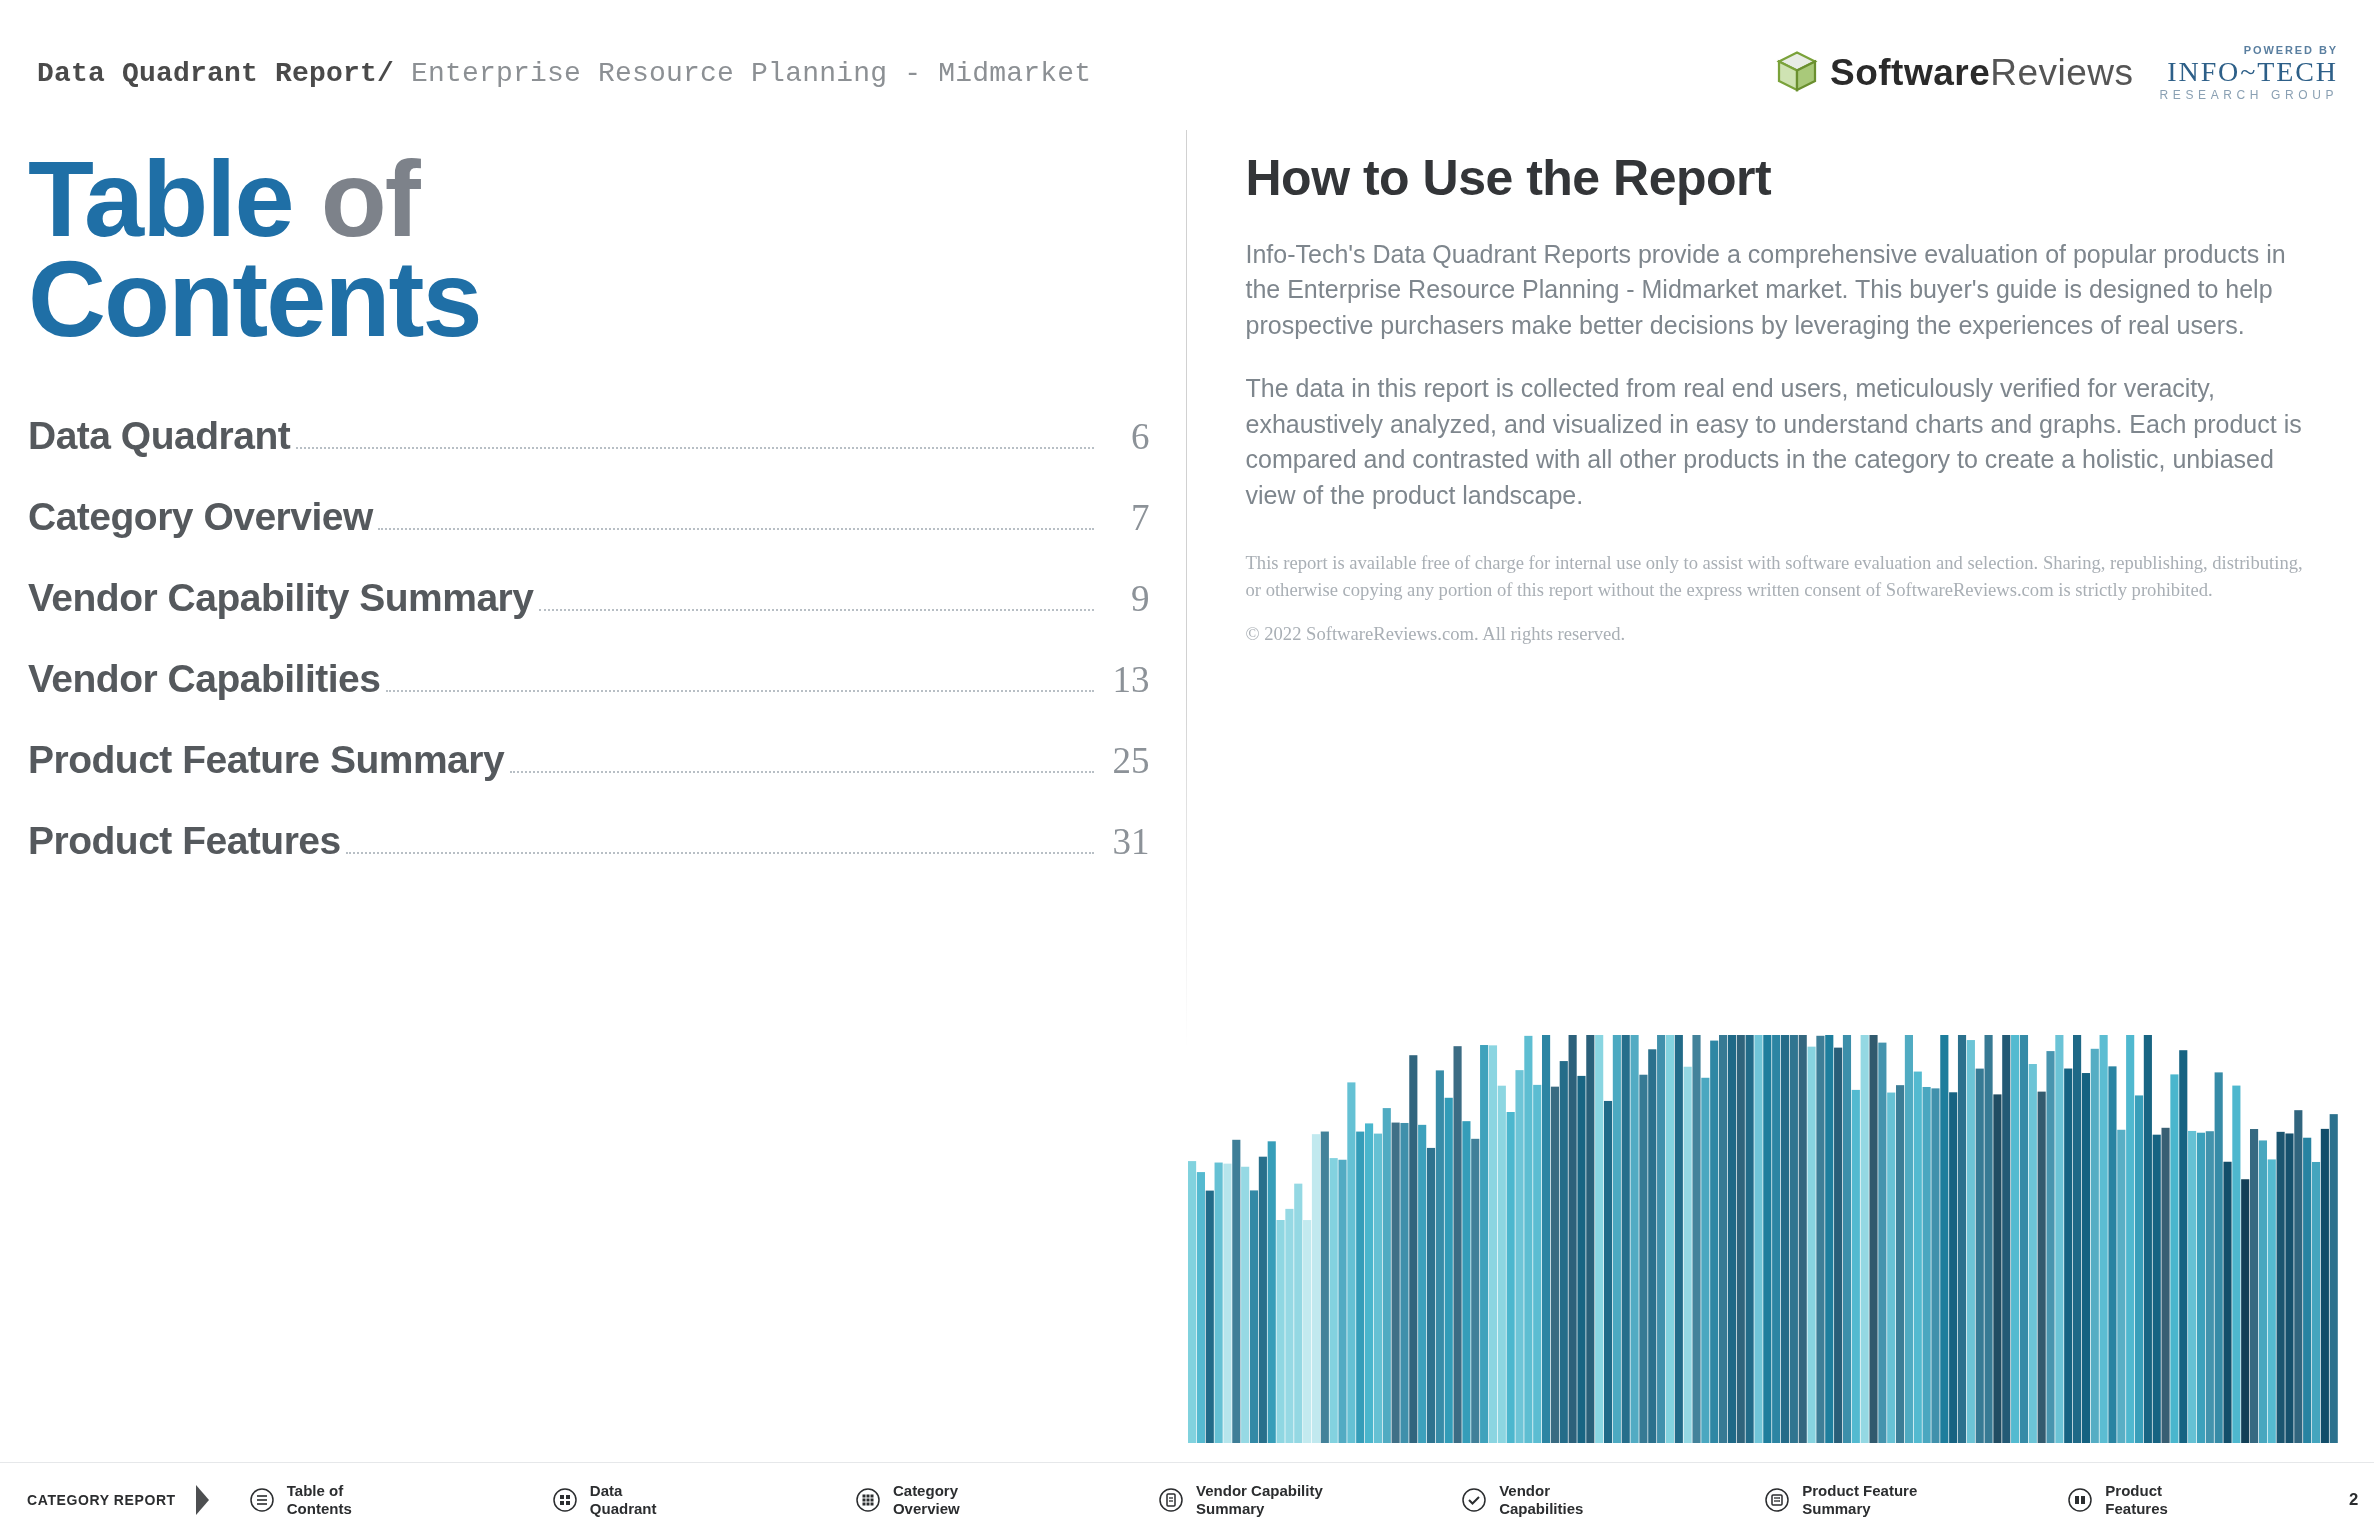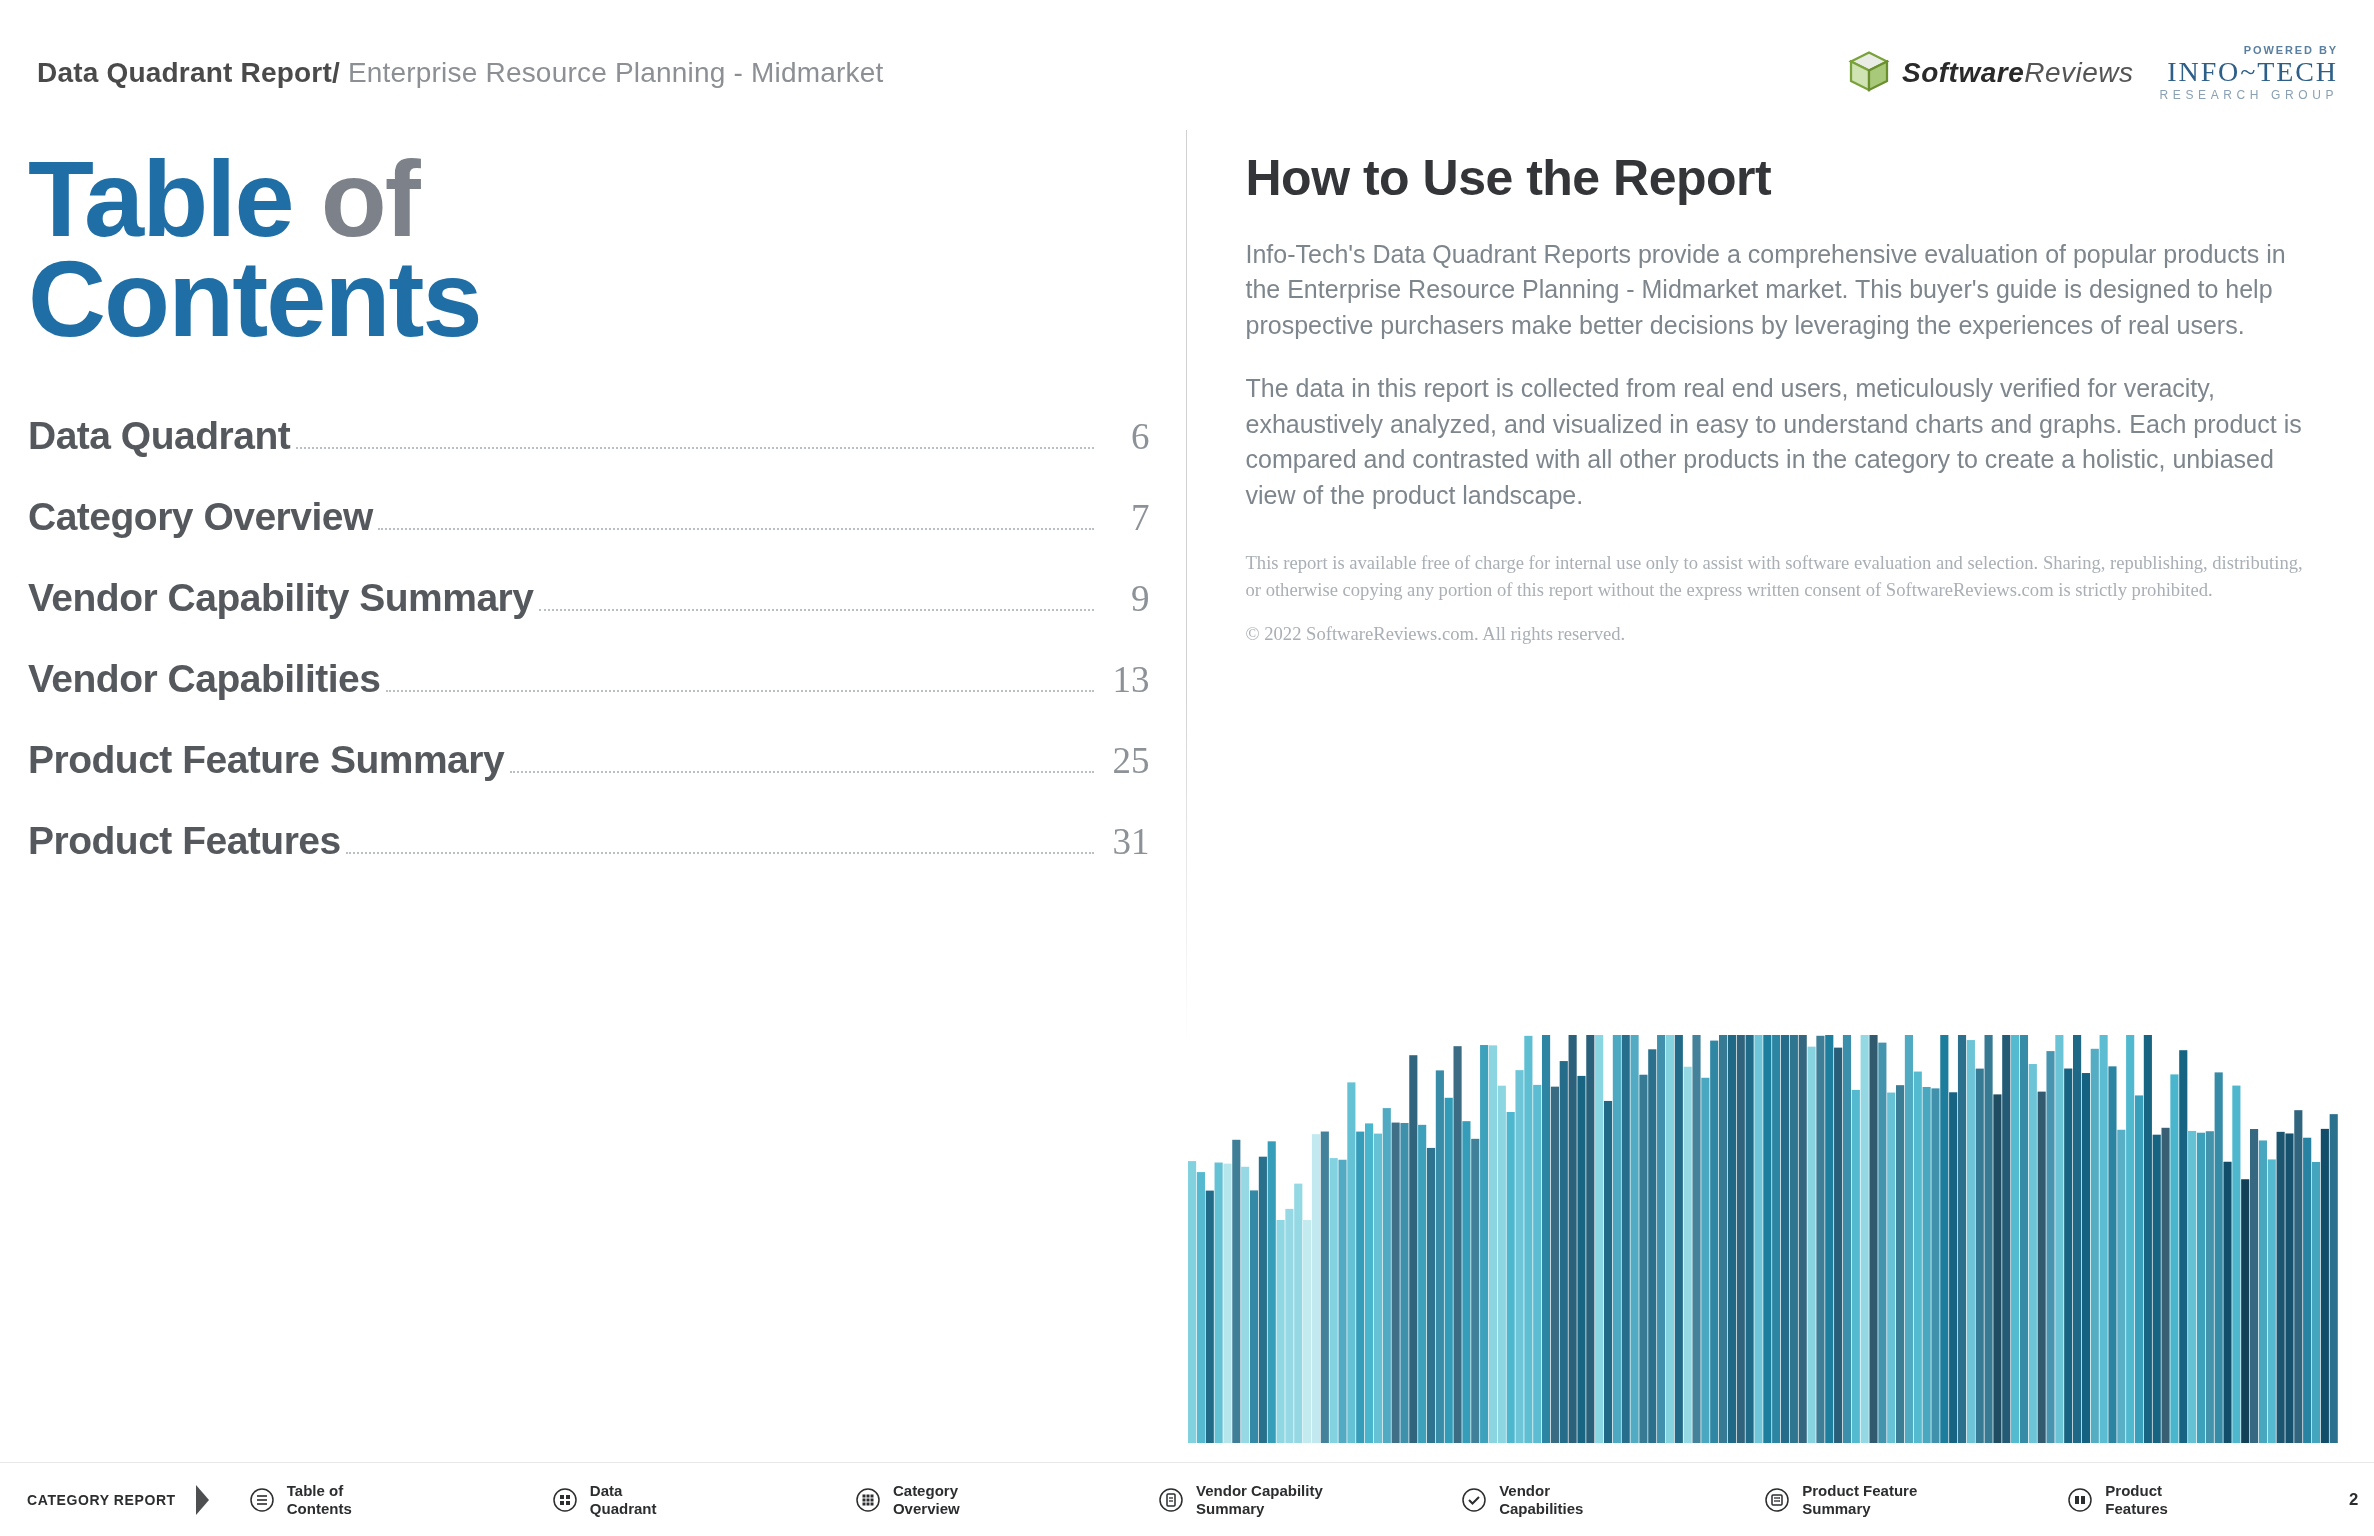--- a/index.html
+++ b/index.html
@@ -18,35 +18,35 @@
     position: absolute;
     top: 45px;
     left: 37px;
     right: 37px;
     height: 56px;
     display: flex;
     align-items: center;
     justify-content: space-between;
   }
   .breadcrumb {
-    font-family: Liberation Sans, sans-serif;
+    font-family: Liberation Mono, monospace;
     font-size: 28px;
     font-weight: 600;
     color: #4a4a4a;
     letter-spacing: 0.2px;
   }
   .breadcrumb .sub {
     color: #8c9094;
     font-weight: 500;
   }
   .logos { display: flex; align-items: center; gap: 26px; }
   .sr-logo { display: flex; align-items: center; gap: 9.3px; }
   .sr-logo svg { width: 48px; height: 48px; }
   .sr-logo .txt {
-    font-size: 28px; font-weight: 600; color: #2a2a2a; letter-spacing: 0.5px; font-style: italic;
+    font-size: 37px; font-weight: 600; color: #2a2a2a; letter-spacing: 0.5px;
   }
   .sr-logo .txt .light { font-weight: 400; color: #555; }
   .it-logo { text-align: right; }
   .it-logo .tiny {
     font-size: 11px; letter-spacing: 1.9px; color: #5a7fa0; font-weight: 600;
   }
   .it-logo .main {
     font-family: Georgia, "Times New Roman", serif;
     font-size: 28px; color: #2d5f88; letter-spacing: 1.9px;
     font-variant: small-caps;

